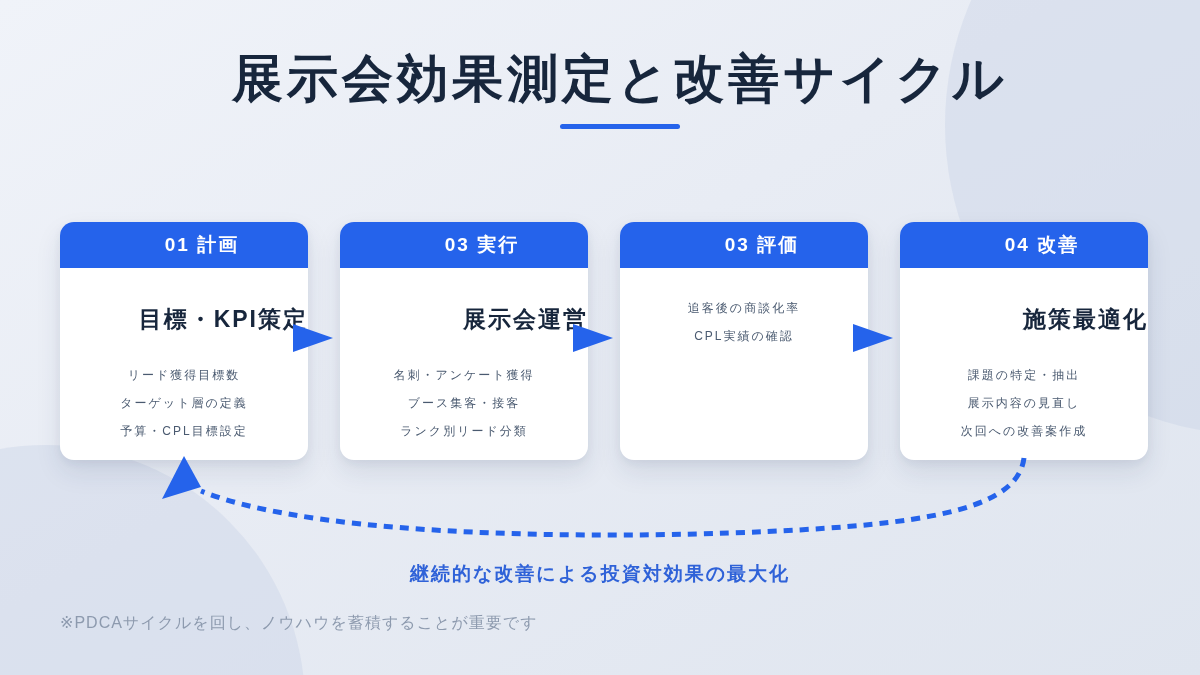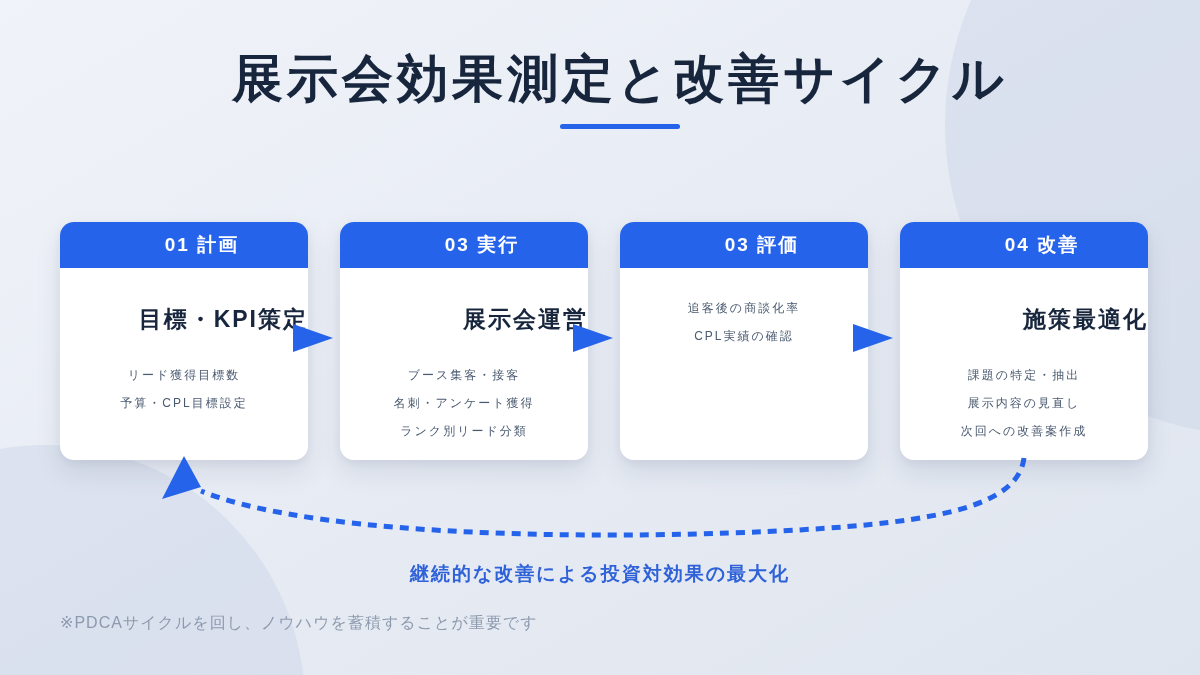--- a/index.html
+++ b/index.html
@@ -132,30 +132,31 @@
     <div class="title-underline"></div>
   </header>
 
   <div class="cards">
 
     <section class="card">
       <div class="card-head">01 計画</div>
       <h2 class="card-title">目標・KPI策定</h2>
       <ul class="card-items">
         <li>リード獲得目標数</li>
+        <li>ターゲット層の定義</li>
         <li>予算・CPL目標設定</li>
       </ul>
     </section>
 
     <section class="card">
       <div class="card-head">03 実行</div>
       <h2 class="card-title">展示会運営</h2>
       <ul class="card-items">
+        <li>名刺・アンケート獲得</li>
         <li>ブース集客・接客</li>
-        <li>名刺・アンケート獲得</li>
         <li>ランク別リード分類</li>
       </ul>
     </section>
 
     <section class="card">
       <div class="card-head">03 評価</div>
       <ul class="card-items">
         <li>追客後の商談化率</li>
         <li>CPL実績の確認</li>
       </ul>

